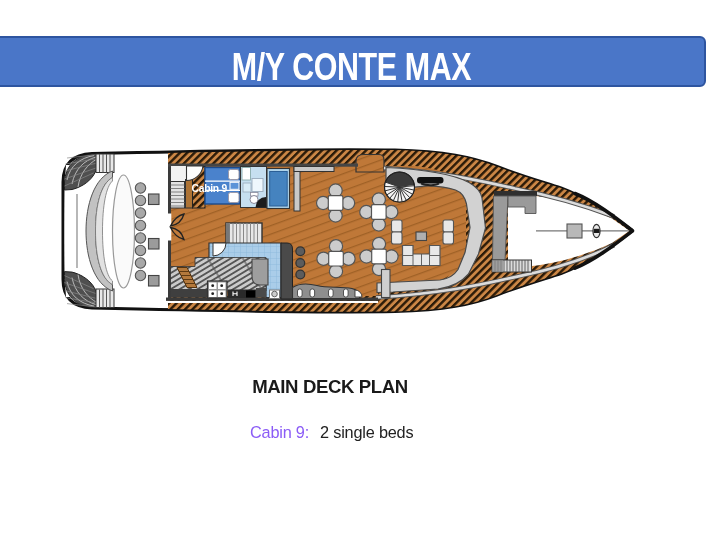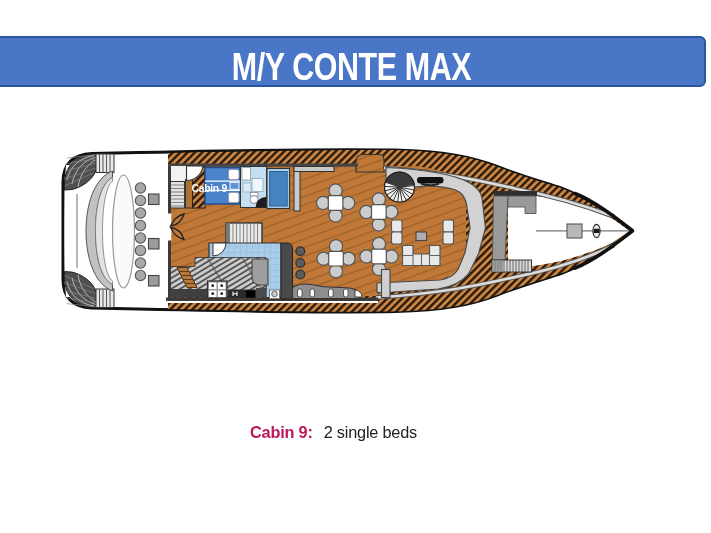--- a/index.html
+++ b/index.html
@@ -6,21 +6,21 @@
 font-family:"Liberation Sans",sans-serif;}
 #page{position:relative;width:675px;height:533px;background:#fff;}
 #banner{position:absolute;left:-8px;top:36px;width:714px;height:51px;background:#4a76c8;
 border:2px solid #2e55a0;border-radius:6px;box-sizing:border-box;}
 #title{position:absolute;left:-4px;top:36px;width:711px;height:51px;line-height:61px;text-align:center;color:#fff;
 font-weight:bold;font-size:39px;letter-spacing:-0.5px;}
 #title span{display:inline-block;transform:scaleX(0.78);transform-origin:center;}
 #plantitle{position:absolute;left:0;top:376px;width:660px;text-align:center;color:#1a1a1a;
 font-weight:bold;font-size:18.6px;letter-spacing:-0.4px;}
 #caption{position:absolute;left:250px;top:423px;font-size:16.3px;color:#222;letter-spacing:-0.2px;}
-#caption .red{color:#be185d;font-weight:bold;}
+#caption .red{color:#8b5cf6;font-weight:normal;}
 </style>
 </head>
 <body>
 <div id="page">
 
 <div id="banner"></div>
 
 <div id="title"><span>M/Y CONTE MAX</span></div>
 
 <svg id="boat" width="711" height="533" viewBox="0 0 711 533" style="position:absolute;left:0;top:0;">
@@ -303,15 +303,16 @@
 <rect x="567" y="224" width="15" height="14" fill="#b8b8b8" stroke="#555" stroke-width="1.1"></rect>
 
 <ellipse cx="596.5" cy="231" rx="3.6" ry="6.6" fill="#e8e8e8" stroke="#333" stroke-width="1.1"></ellipse>
 <rect x="593.6" y="228.8" width="6" height="4.2" fill="#1a1a1a"></rect>
 
 <path d="M575,193.5 C595,201.5 616,218 632.5,230.8 C616,243.6 595,260.1 575,268.1" fill="none" stroke="#111" stroke-width="3.6" stroke-linejoin="round" stroke-linecap="round"></path>
 
 <text x="191.5" y="192" font-family="Liberation Sans, sans-serif" font-size="10.3" font-weight="bold" letter-spacing="-0.25" fill="#fff">Cabin 9</text>
 </svg>
 
+<div id="plantitle">MAIN DECK PLAN</div>
 
 <div id="caption"><span class="red">Cabin 9:</span><span style="display:inline-block;width:11px;"></span>2 single beds</div>
 </div>
 
 </body></html>

